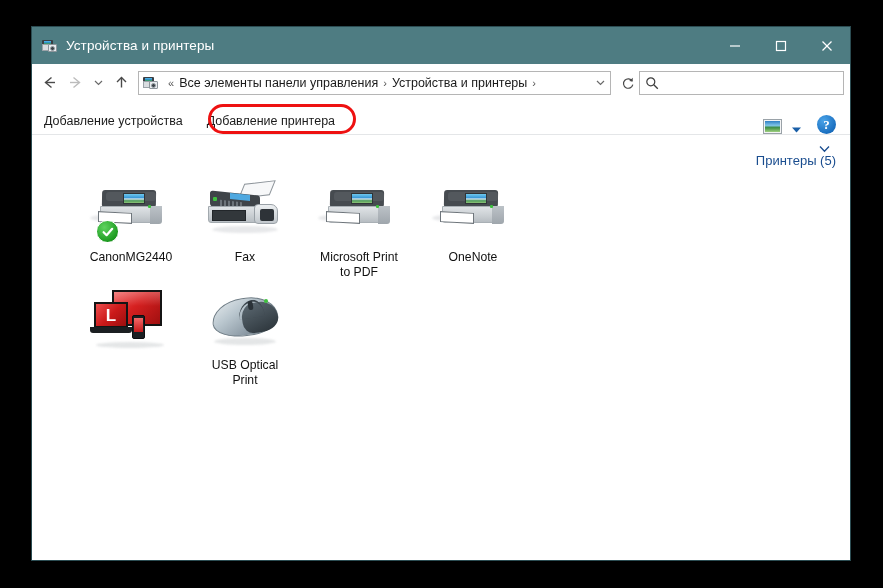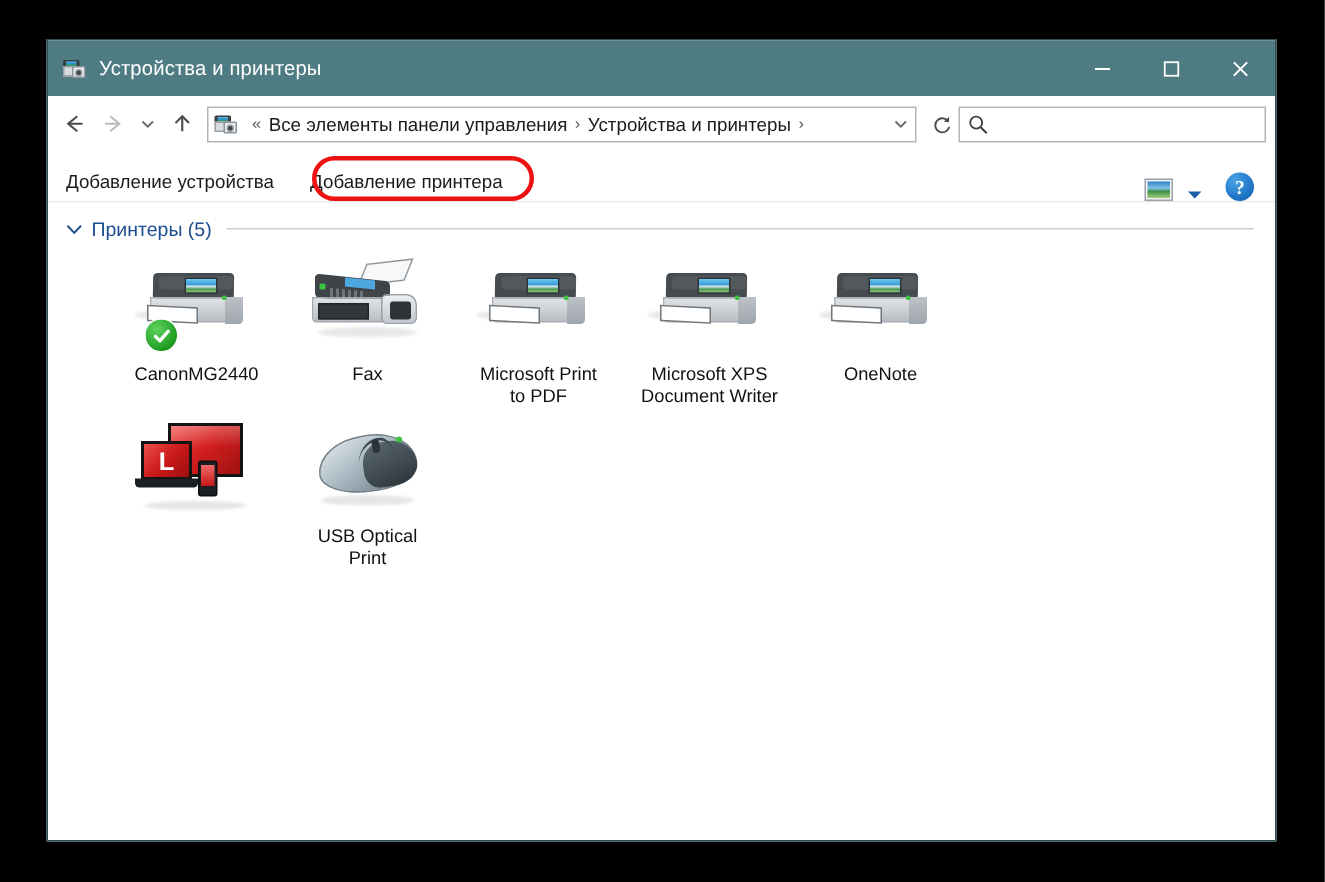--- a/index.html
+++ b/index.html
@@ -181,22 +181,23 @@
   
   #content {
     flex: 1;
     background: #ffffff;
     overflow: hidden;
     padding: 0 0 0 0;
     position: relative;
   }
   .group-header {
     display: flex;
-    align-items: center;
+    align-items: flex-end;
     padding: 10px 14px 4px 12px;
+    flex-direction: column;
   }
   .group-chev { margin-right: 6px; flex: none; display: flex; align-items: center; }
   .group-title {
     font-size: 13px;
     color: #1a4d8f;
     white-space: nowrap;
     flex: none;
   }
   .group-rule {
     flex: 1;
@@ -629,34 +630,20 @@
           <span class="pr-screen" style="left:35px;top:13px;"></span>
           <span class="pr-body" style="left:12px;top:26px;"></span>
           <span class="pr-body-right" style="right:12px;top:26px;"></span>
           <span class="pr-tray" style="left:10px;top:32px;"></span>
           <span class="pr-led" style="left:60px;top:25px;"></span>
         </div>
         <div class="tile-label">Microsoft Print
 to PDF</div>
       </div>
 
-      <div class="tile">
-        <div class="tile-icon">
-          <span class="pr-shadow"></span>
-          <span class="pr-top" style="left:14px;top:10px;"></span>
-          <span class="pr-top-face" style="left:18px;top:12px;"></span>
-          <span class="pr-screen" style="left:35px;top:13px;"></span>
-          <span class="pr-body" style="left:12px;top:26px;"></span>
-          <span class="pr-body-right" style="right:12px;top:26px;"></span>
-          <span class="pr-tray" style="left:10px;top:32px;"></span>
-          <span class="pr-led" style="left:60px;top:25px;"></span>
-        </div>
-        <div class="tile-label">Microsoft XPS
-Document Writer</div>
-      </div>
 
       <div class="tile">
         <div class="tile-icon">
           <span class="pr-shadow"></span>
           <span class="pr-top" style="left:14px;top:10px;"></span>
           <span class="pr-top-face" style="left:18px;top:12px;"></span>
           <span class="pr-screen" style="left:35px;top:13px;"></span>
           <span class="pr-body" style="left:12px;top:26px;"></span>
           <span class="pr-body-right" style="right:12px;top:26px;"></span>
           <span class="pr-tray" style="left:10px;top:32px;"></span>

